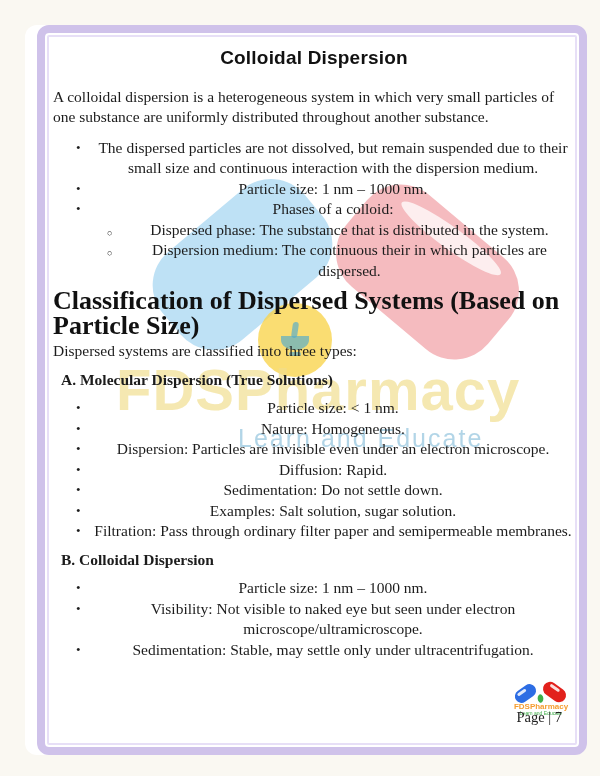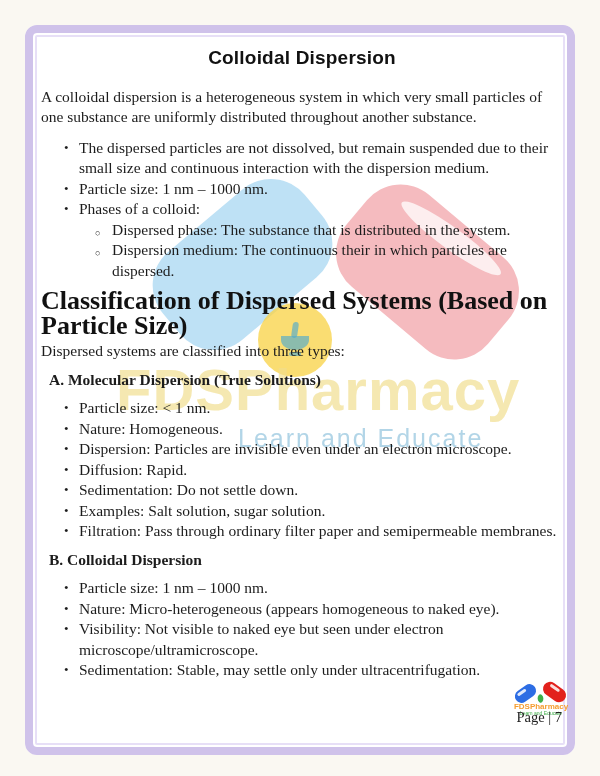--- a/index.html
+++ b/index.html
@@ -50,38 +50,38 @@
   }
   .wm-tag{
     position:absolute;left:238px;top:424px;
     font-family:"Liberation Sans",sans-serif;
     font-size:25px;letter-spacing:2px;
     color:rgba(165,206,227,.85);white-space:nowrap;
   }
 
   
   .frame{
-    position:absolute;left:25px;top:25px;width:550px;height:730px;
+    position:absolute;left:37px;top:25px;width:550px;height:730px;
     box-sizing:border-box;
     border:8px solid #cfc2ea;border-radius:12px;
     box-shadow: inset 0 0 0 2px #ffffff, inset 0 0 0 4px #e7dff7;
     z-index:2;background:transparent;
   }
   .content{
     position:relative;z-index:3;
     padding:15px 4px 0 8px;
     font-size:15.5px;line-height:20.5px;
   }
   .doc-title{
     margin:0 0 18px 0;text-align:center;
     font-family:"Liberation Sans",sans-serif;
     font-weight:bold;font-size:19px;letter-spacing:.2px;color:#111;
   }
   .intro{margin:0 0 10px 0;}
-  ul.blist{margin:0;padding:0;list-style:none;}
+  ul.blist{margin:0;padding:0;list-style:none;text-align:center;}
   ul.blist > li{position:relative;padding-left:38px;}
   ul.blist > li::before{
     content:"\2022";position:absolute;left:23px;top:0;
     font-size:13px;color:#1c1c1c;
   }
   ul.slist{margin:0;padding:0;list-style:none;}
   ul.slist > li{position:relative;padding-left:33px;}
   ul.slist > li::before{
     content:"\25CB";position:absolute;left:16px;top:3px;
     font-size:9px;color:#1c1c1c;
@@ -177,21 +177,20 @@
         <li>Dispersion: Particles are invisible even under an electron microscope.</li>
         <li>Diffusion: Rapid.</li>
         <li>Sedimentation: Do not settle down.</li>
         <li>Examples: Salt solution, sugar solution.</li>
         <li>Filtration: Pass through ordinary filter paper and semipermeable membranes.</li>
       </ul>
 
       <p class="sub-heading">B. Colloidal Dispersion</p>
       <ul class="blist">
         <li>Particle size: 1 nm – 1000 nm.</li>
-        <li>Nature: Micro-heterogeneous (appears homogeneous to naked eye).</li>
         <li>Visibility: Not visible to naked eye but seen under electron microscope/ultramicroscope.</li>
         <li>Sedimentation: Stable, may settle only under ultracentrifugation.</li>
       </ul>
 
     </div>
   </div>
 
   <div class="footer-logo">
     <div class="mini-caps">
       <span class="pill pill-blue"></span>

